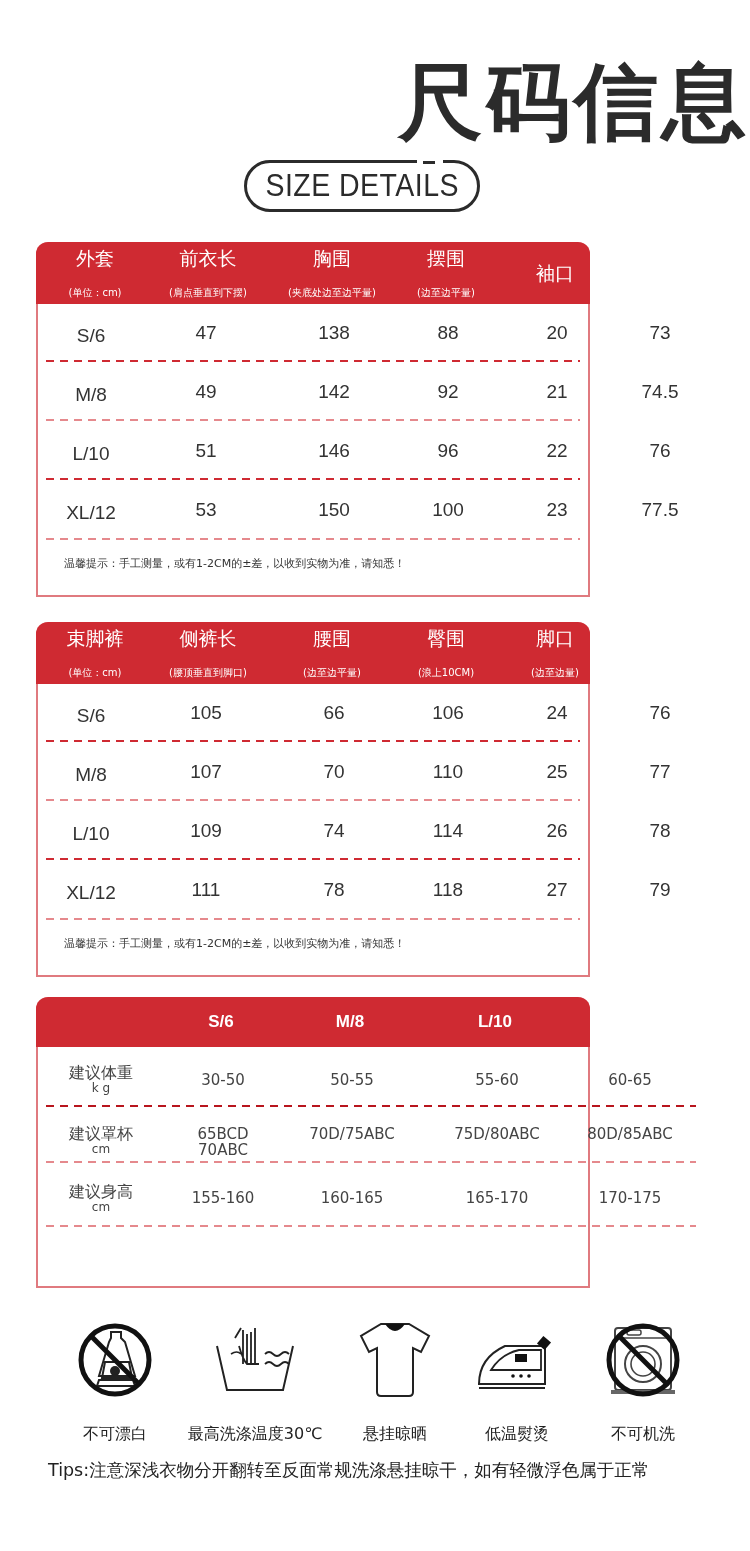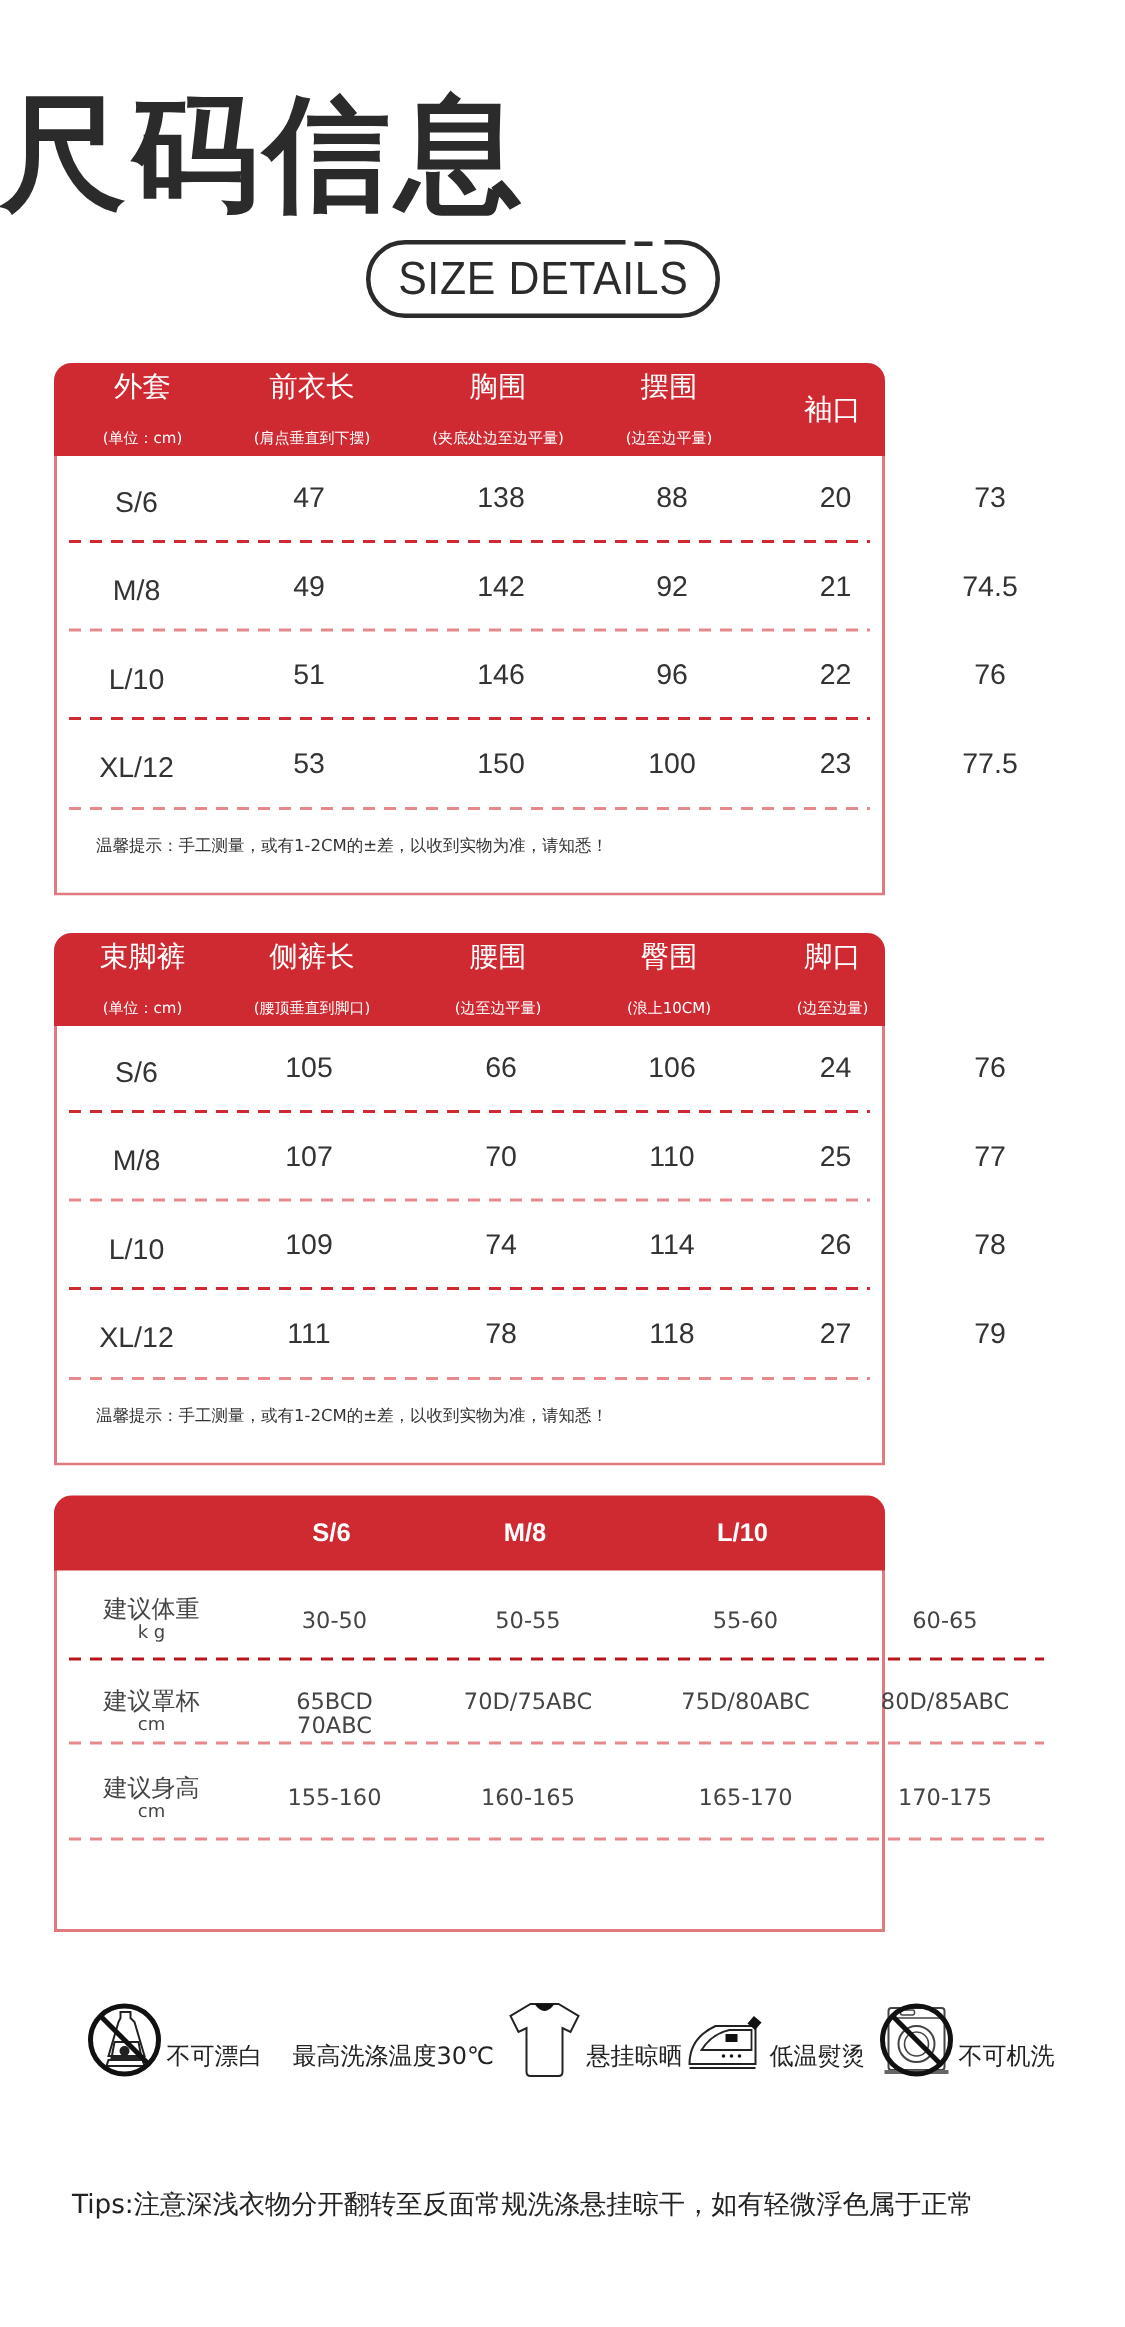--- a/index.html
+++ b/index.html
@@ -1,20 +1,20 @@
 <!DOCTYPE html>
 <html><head>
 <meta charset="utf-8">
 <style>
   * { box-sizing: border-box; margin: 0; padding: 0; }
   html, body { width: 750px; background: #ffffff; }
   body { font-family: "DejaVu Sans", "Liberation Sans", sans-serif; color: #333; position: relative; height: 1551px; overflow: hidden; }
 
   .title-cn {
-    position: absolute; left: 0; top: 52px; width: 750px; text-align: left;
+    position: absolute; left: 0; top: 52px; width: 750px; text-align: right;
     font-size: 84px; font-weight: bold; color: #2b2b2b; letter-spacing: 4px; line-height: 100px;
   }
   .title-en-wrap {
     position: absolute; left: 244px; top: 160px; width: 236px; height: 52px;
     border: 3px solid #2b2b2b; border-radius: 26px;
     display: flex; align-items: center; justify-content: center;
   }
   .title-en-gap { position: absolute; top: -4px; left: 170px; width: 26px; height: 6px; background: #fff; }
   .title-en-gap::after { content: ""; position: absolute; left: 6px; top: 2px; width: 12px; height: 3px; background: #2b2b2b; }
   .title-en {
@@ -49,21 +49,21 @@
   .r3 { position: relative; }
   .r3 .lab { position: absolute; left: 63px; transform: translateX(-50%); display: flex; flex-direction: column; align-items: center; }
   .r3 .lab .m { font-size: 16px; color: #444; line-height: 18px; white-space: nowrap; }
   .r3 .lab .u { font-size: 12px; color: #444; line-height: 12px; }
   .r3 .v { position: absolute; transform: translateX(-50%); font-size: 15px; color: #444; white-space: nowrap; text-align: center; line-height: 16px; }
   .dash3 { position: absolute; left: 8px; width: 650px; height: 2px; }
   .dash3.a { background-image: repeating-linear-gradient(to right, #b8151d 0 8px, transparent 8px 14px); }
   .dash3.b { background-image: repeating-linear-gradient(to right, #e5898d 0 8px, transparent 8px 14px); }
   .rednote { position: absolute; left: 6px; font-size: 12px; color: #e0252e; white-space: nowrap; line-height: 17px; }
 
-  .care { position: absolute; top: 1318px; width: 120px; transform: translateX(-50%); display: flex; flex-direction: row; align-items: center; }
+  .care { position: absolute; top: 1318px; width: 120px; transform: translateX(-50%); display: flex; flex-direction: column; align-items: center; }
   .care svg { width: 84px; height: 84px; }
   .care .lbl { margin-top: 22px; font-size: 16px; color: #222; white-space: nowrap; }
 
   .tips { position: absolute; left: 48px; top: 1457px; width: 670px; font-size: 17.5px; line-height: 27px; color: #222; }
   .tips .l2 { padding-left: 42px; display: block; }
 </style>
 </head>
 <body>
 
 <div class="title-cn">尺码信息</div>

